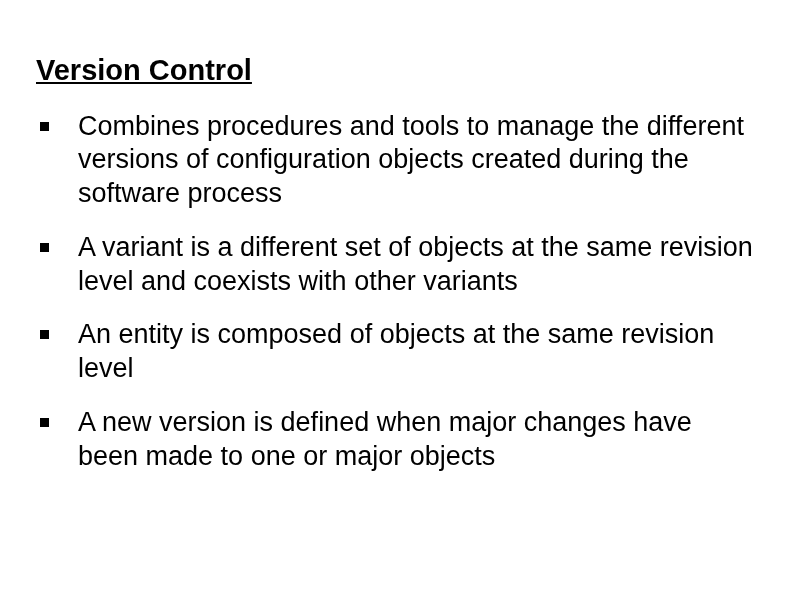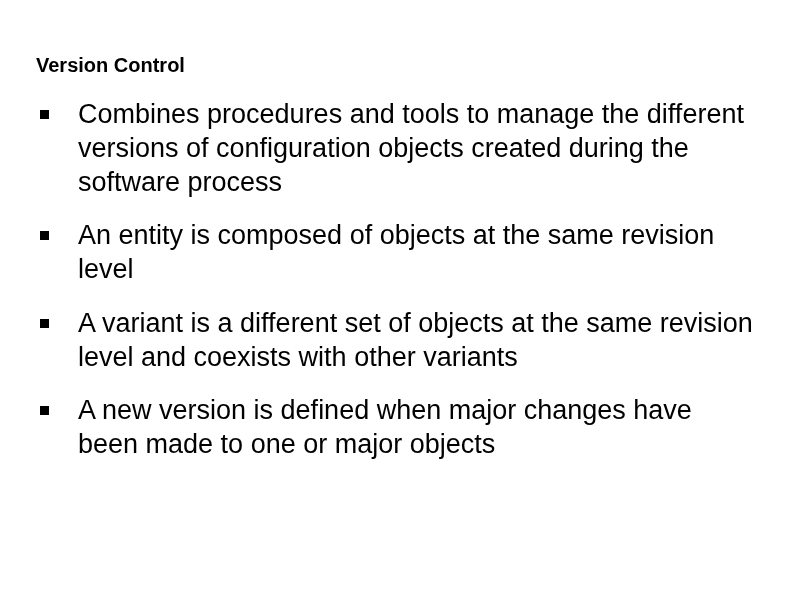--- a/index.html
+++ b/index.html
@@ -9,21 +9,22 @@
     height: 595px;
     background: #ffffff;
     font-family: Arial, Helvetica, sans-serif;
     color: #000000;
   }
   .page {
     box-sizing: border-box;
     padding: 52px 36px 36px 36px;
   }
   .title {
-    font-size: 20px;
+    font-size: 29px;
+    text-decoration: underline;
     margin: 0 0 20px 0;
     line-height: 1.3;
   }
   .bullets {
     list-style: none;
     margin: 0;
     padding: 0;
   }
   .bullets li {
     position: relative;
@@ -46,24 +47,24 @@
 
 <div class="page">
   <h1 class="title">Version Control</h1>
   <ul class="bullets">
     <li>
       <span class="marker"></span>
       <span>Combines procedures and tools to manage the different versions of configuration objects created during the software process</span>
     </li>
     <li>
       <span class="marker"></span>
-      <span>An entity is composed of objects at the same revision level</span>
+      <span>A variant is a different set of objects at the same revision level and coexists with other variants</span>
     </li>
     <li>
       <span class="marker"></span>
-      <span>A variant is a different set of objects at the same revision level and coexists with other variants</span>
+      <span>An entity is composed of objects at the same revision level</span>
     </li>
     <li>
       <span class="marker"></span>
       <span>A new version is defined when major changes have been made to one or major objects</span>
     </li>
   </ul>
 </div>
 
 </body></html>

